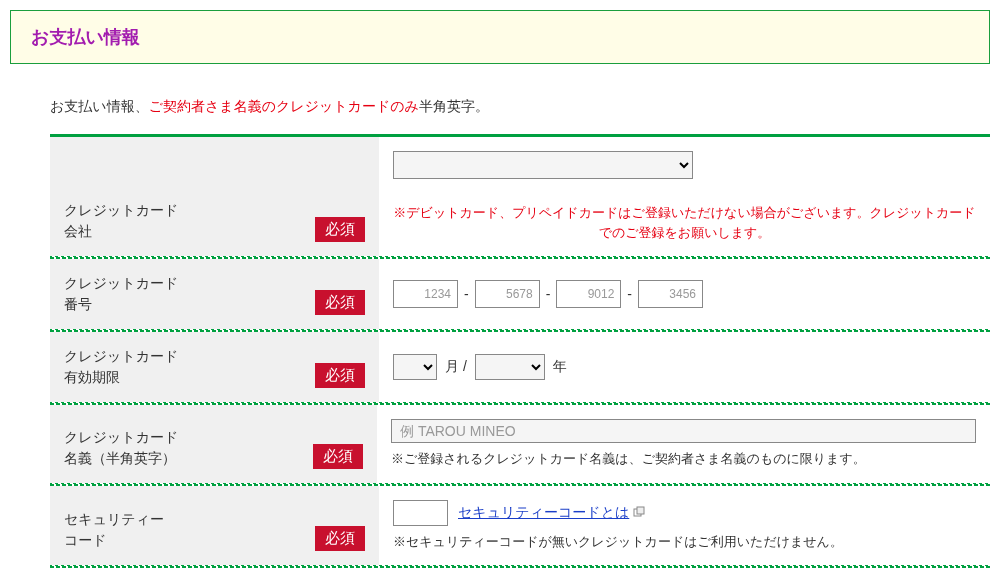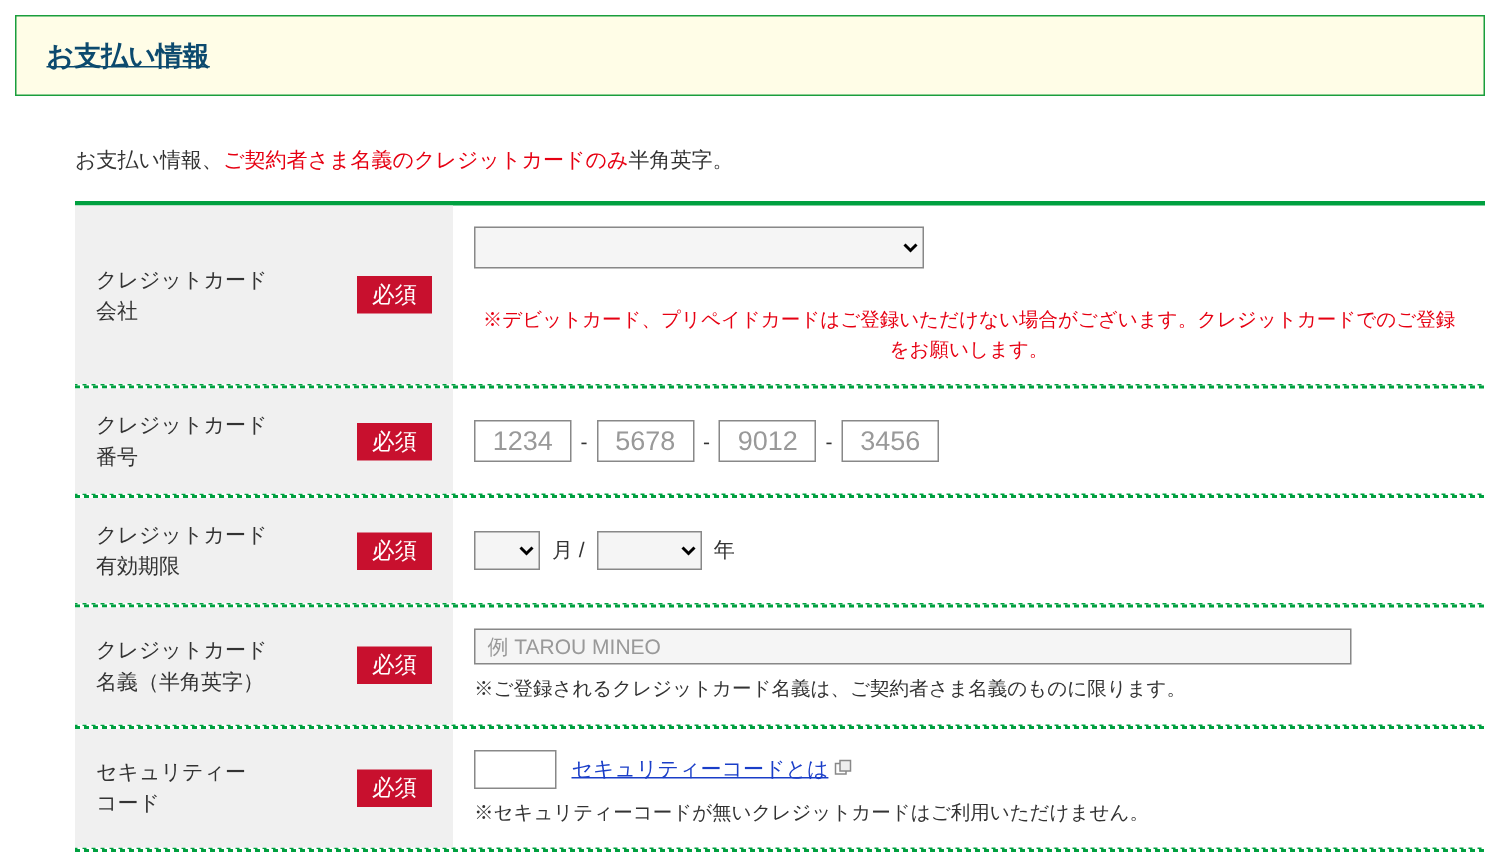--- a/index.html
+++ b/index.html
@@ -10,24 +10,23 @@
       background: #fff;
       width: 1000px;
     }
     .header {
       background: #fffde7;
       border: 1px solid #1a9e3d;
       padding: 14px 20px;
       margin: 10px;
     }
     .header h1 {
-      color: #0c4a6e;
+      color: #a21caf;
       font-size: 18px;
       font-weight: bold;
-      text-decoration: underline;
     }
     .content {
       padding: 10px 10px 10px 50px;
     }
     .payment-note {
       margin: 14px 0 18px 0;
       font-size: 14px;
     }
     .payment-note .red { color: #e60012; }
     .form-table {
@@ -48,25 +47,25 @@
     .form-row::after {
       content: '';
     }
     .divider {
       height: 2px;
       background-image: linear-gradient(to right, #00a040 60%, transparent 40%);
       background-size: 6px 2px;
       background-repeat: repeat-x;
     }
     .label-cell {
-      width: 252px;
+      width: 329px;
       background: #f0f0f0;
       padding: 14px 14px;
       display: flex;
-      align-items: center;
+      align-items: flex-end;
       justify-content: space-between;
     }
     .label-text {
       color: #333;
       font-size: 14px;
       line-height: 1.5;
     }
     .required-badge {
       background: #c8102e;
       color: #fff;
@@ -97,23 +96,23 @@
       color: #333;
       font-size: 13px;
       margin-top: 6px;
       line-height: 1.5;
     }
     .cc-input {
       width: 65px;
       height: 28px;
       border: 1px solid #888;
       padding: 0 6px;
-      font-size: 18px;
+      font-size: 12px;
       color: #999;
-      text-align: center;
+      text-align: right;
     }
     .cc-input::placeholder { color: #999; }
     .sep { margin: 0 6px; }
     .small-select {
       width: 44px;
       height: 26px;
       border: 1px solid #888;
       background: #f5f5f5;
     }
     .name-input {

